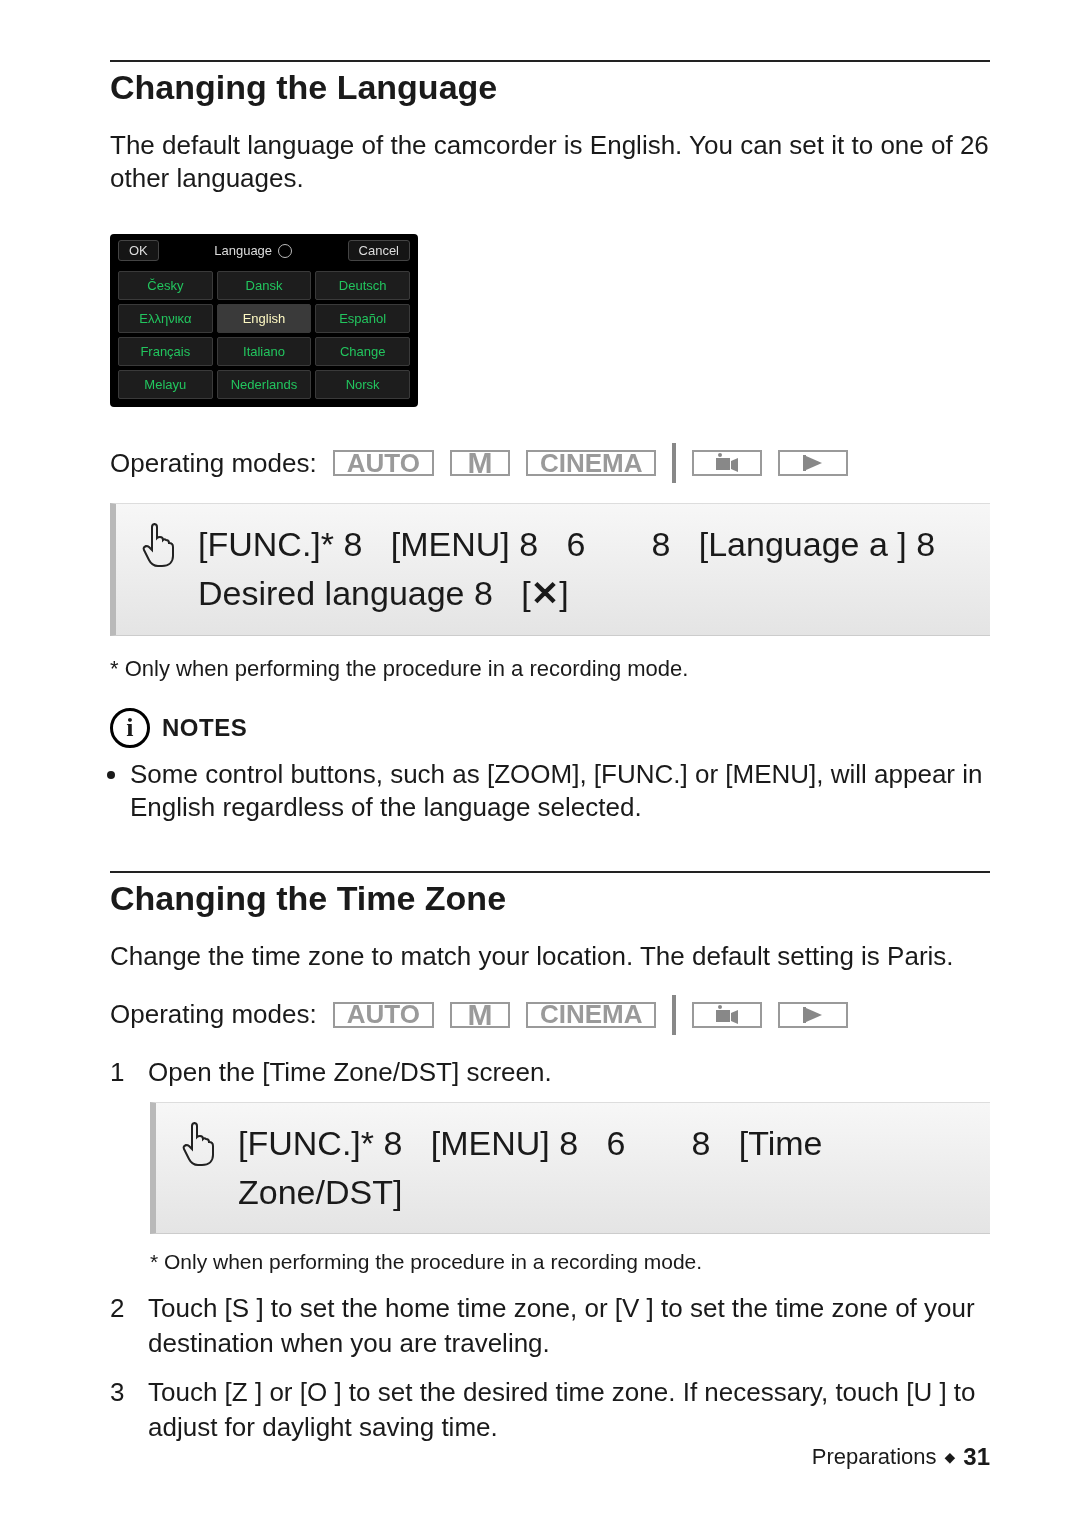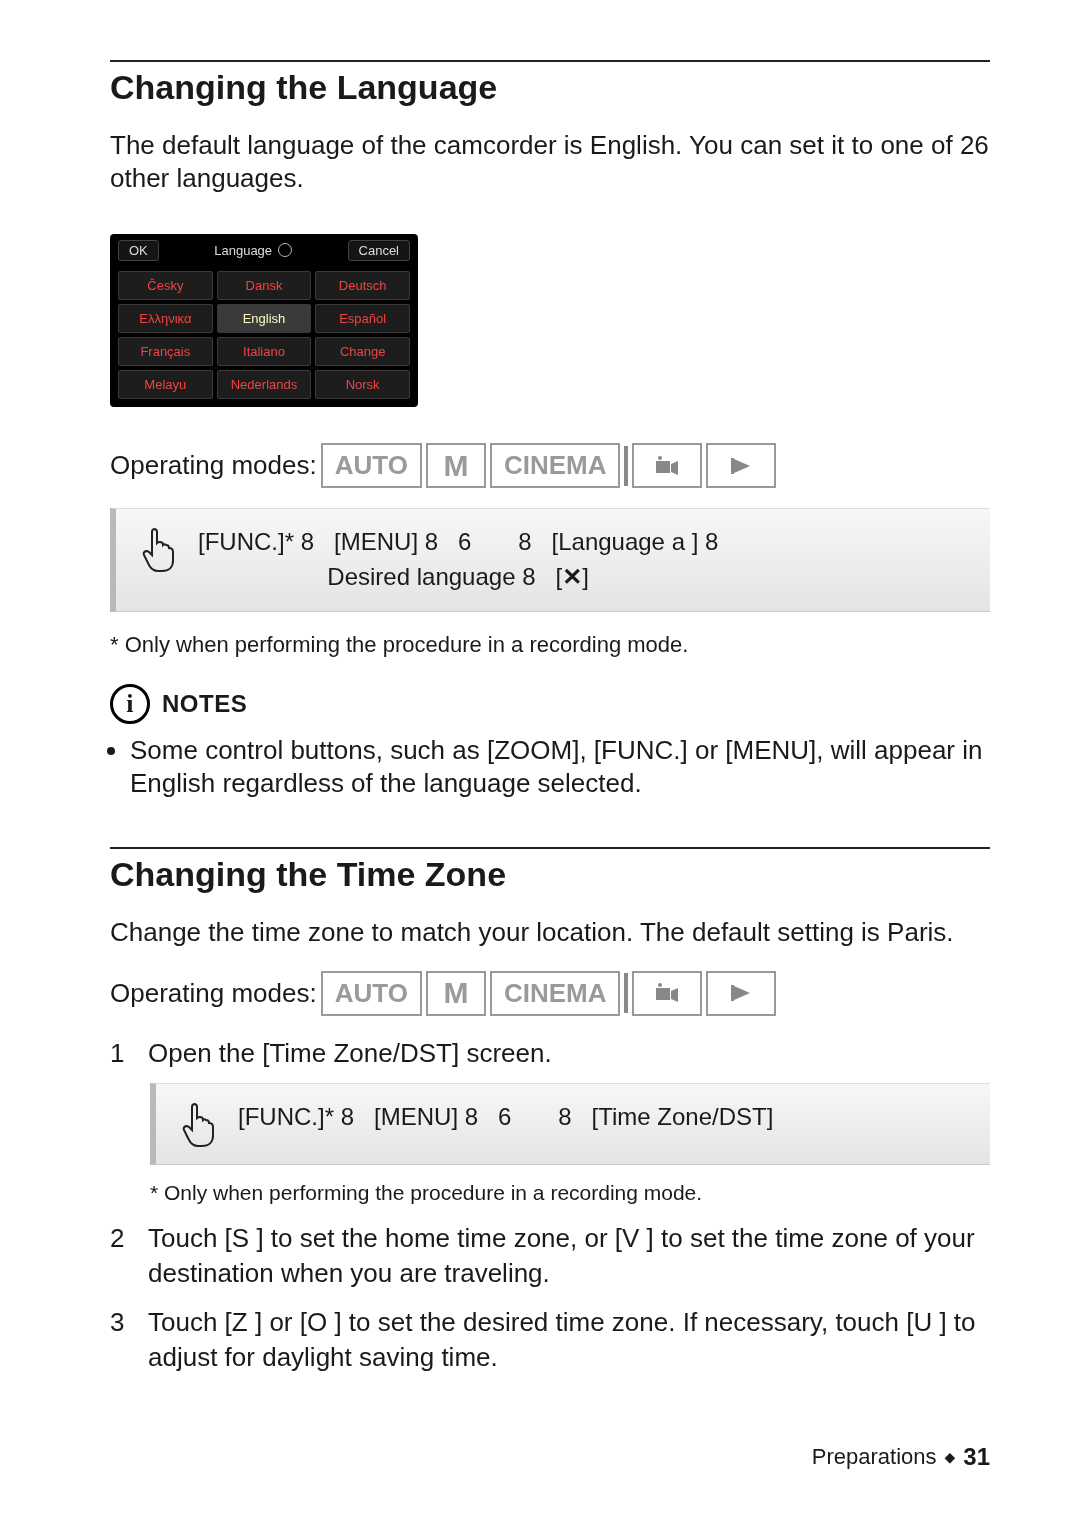--- a/index.html
+++ b/index.html
@@ -56,64 +56,64 @@
       border: 1px solid #444;
       border-radius: 3px;
       padding: 2px 10px;
     }
     .lp-title {
       flex: 1;
       text-align: center;
       color: #ddd;
       font-size: 13px;
       display:flex;
-      align-items:flex-start;
+      align-items:flex-end;
       justify-content:center;
       gap:6px;
     }
     .lp-title .globe{
       display:inline-block;
       width:14px;height:14px;border:1px solid #bbb;border-radius:50%;
       position:relative;
     }
     .lang-grid {
       display: grid;
       grid-template-columns: repeat(3, 1fr);
       gap: 4px;
       padding: 6px;
       background: #000;
     }
     .lang-cell {
       background: #1d1d1d;
-      color: #ef4444;
+      color: #22c55e;
       font-size: 13px;
       text-align: center;
       padding: 6px 0;
       border: 1px solid #3a3a3a;
       border-radius: 2px;
     }
     .lang-cell.selected {
       background: #3a3a3a;
       color: #fef9c3;
     }
     
     .modes-row {
       display: flex;
       align-items: center;
-      gap: 4px;
+      gap: 16px;
       font-size: 26px;
       margin: 22px 0 20px 0;
       flex-wrap: wrap;
     }
     .mode-box {
       border: 2px solid #9a9a9a;
       color: #9a9a9a;
       font-weight: 700;
       padding: 0 12px;
-      height: 45px;
+      height: 26px;
       display:flex;align-items:center;justify-content:center;
       font-family: "Arial Narrow", Arial, sans-serif;
       font-stretch: condensed;
       font-size: 26px;
     }
     .mode-box.m { width:60px; font-size:30px; }
     .mode-box.icon { width:70px; }
     .mode-sep {
       width: 4px; height: 40px; background: #888;
     }
@@ -127,23 +127,22 @@
       gap: 18px;
       align-items: flex-start;
       border-top:1px solid #ddd;
       border-bottom:1px solid #ccc;
     }
     .proc-box.small-indent { margin-left:40px; }
     .touch-icon {
       width: 40px; height: 48px; flex-shrink:0;
     }
     .proc-text {
-      font-size: 24px;
+      font-size: 34px;
       line-height: 1.45;
-      text-align: center;
     }
     .proc-text .x-glyph {
       display:inline-flex; align-items:center; justify-content:center;
       font-weight:900;
     }
     .footnote {
       font-size: 22px;
       margin: 20px 0 26px 0;
     }
     .footnote.small { font-size:21px; margin-left:40px; margin-top:14px; margin-bottom:14px; }

